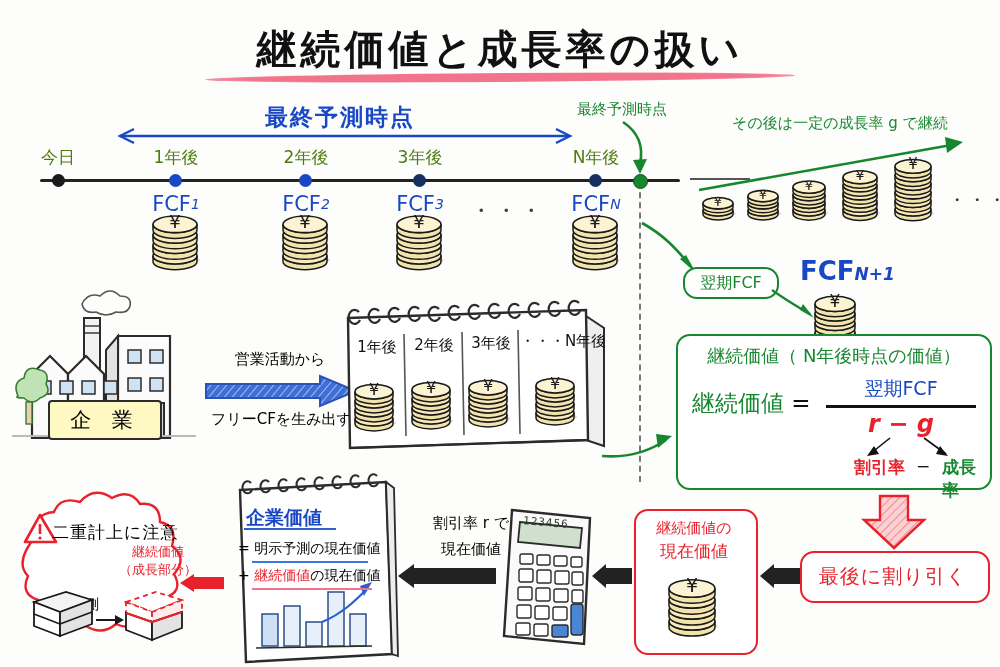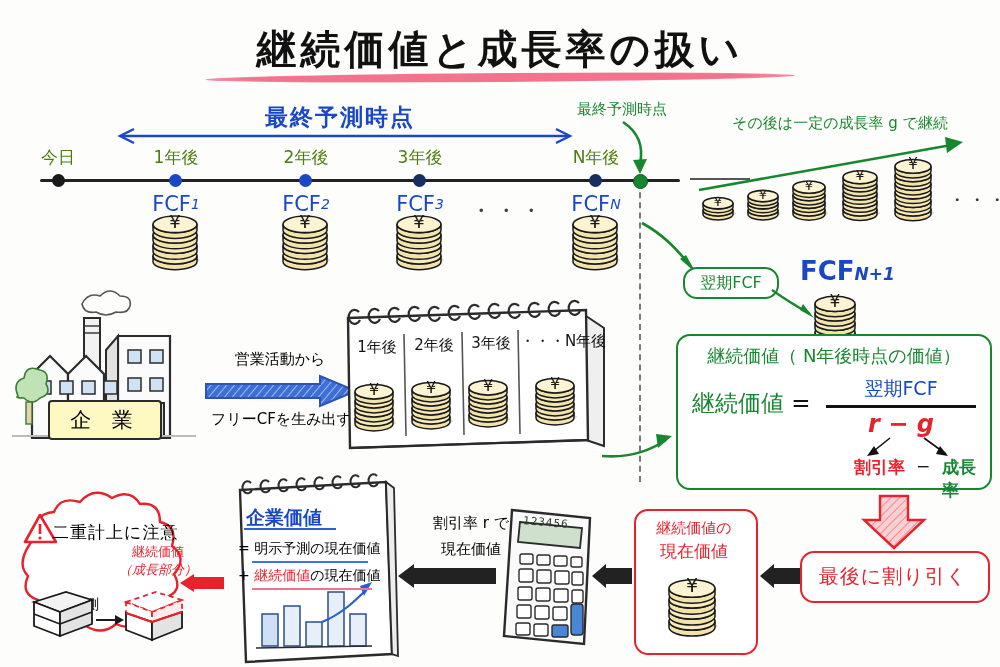--- a/index.html
+++ b/index.html
@@ -93,21 +93,21 @@
   #last-box{left:800px;top:535px;width:186px;height:48px;}
   #last-t{left:800px;top:547px;width:186px;font-size:20px;letter-spacing:1px;}
 
   #disc-t1{left:411px;top:498px;width:120px;font-size:15px;}
   #disc-t2{left:411px;top:524px;width:120px;font-size:15px;}
 
   
   #warn-title{left:52px;top:505px;font-size:17px;letter-spacing:1px;}
   #warn-l1{left:34px;top:548px;width:74px;font-size:14px;margin-top:32px;}
   #warn-r1{left:112px;top:527px;width:92px;font-size:13px;}
-  #warn-r2{left:112px;top:545px;width:92px;font-size:13px;font-style:italic;}
+  #warn-r2{left:112px;top:545px;width:92px;font-size:13px;}
 
   svg{overflow:visible;}
 </style>
 </head>
 <body>
 
 <div id="stage">
 
   <div class="abs ctr" id="title">継続価値と成長率の扱い</div>
   <div class="abs" id="title-underline"></div>

